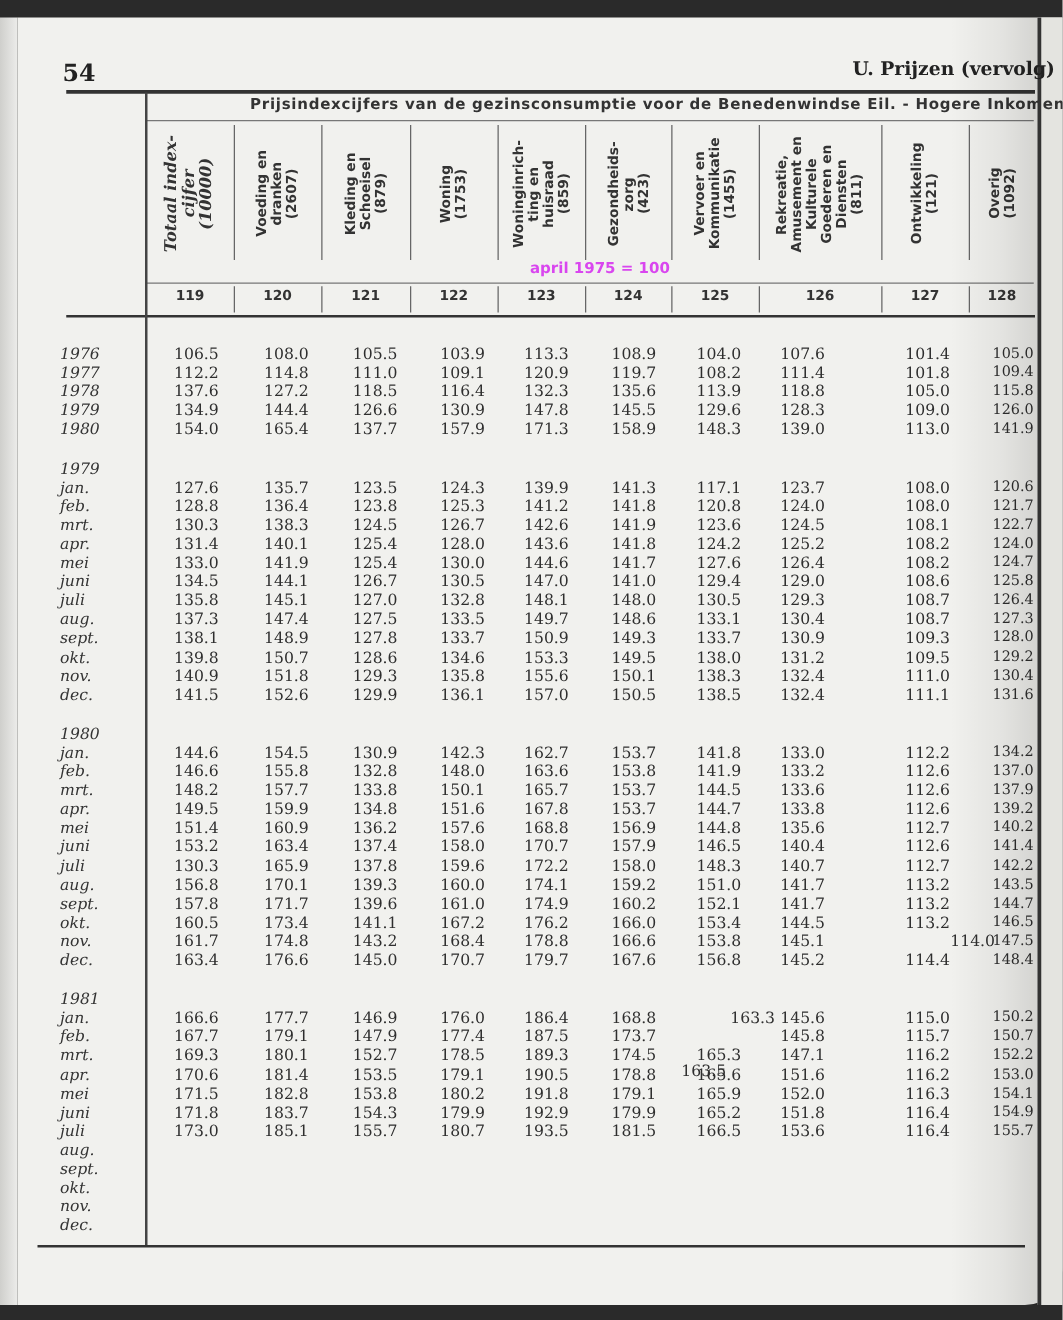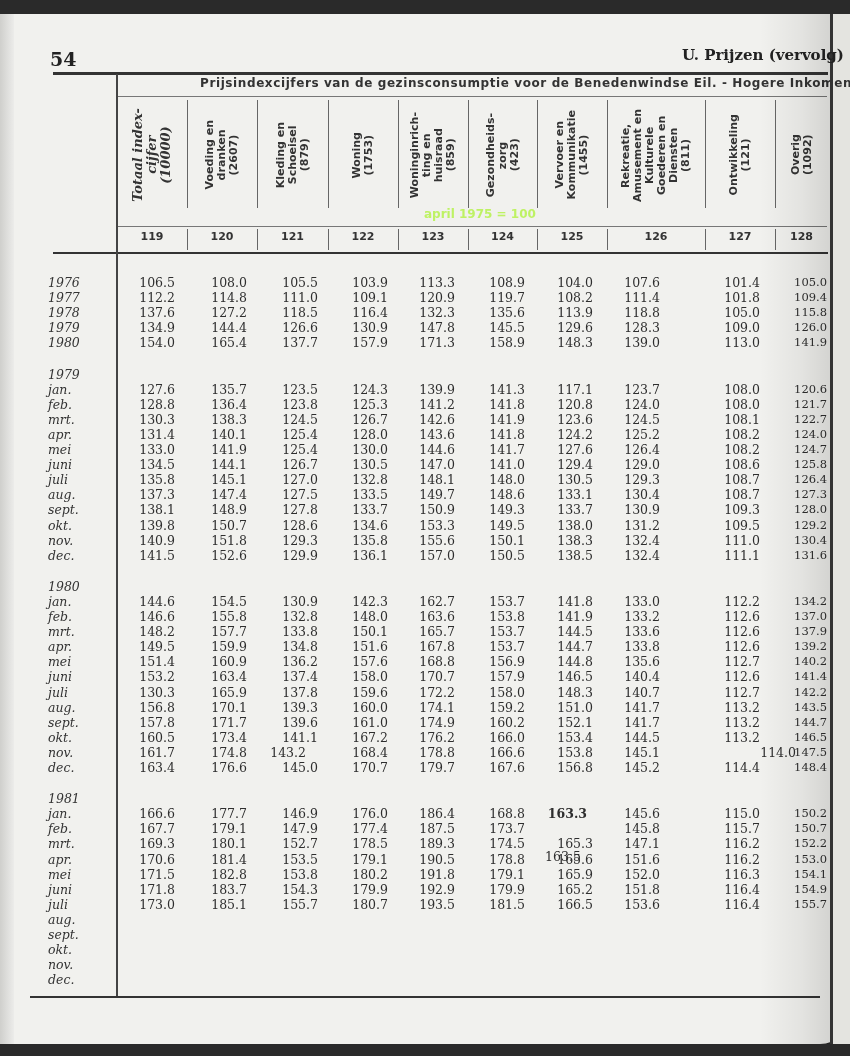--- a/index.html
+++ b/index.html
@@ -9,21 +9,21 @@
   .gutter { position:absolute; left:760px; top:14px; width:70px; height:1030px; background:linear-gradient(90deg, rgba(0,0,0,0) 0%, rgba(0,0,0,0.06) 60%, rgba(0,0,0,0.12) 100%); pointer-events:none; }
   .next-page { position:absolute; left:830px; top:14px; width:20px; height:1030px; background:#e4e4e0; border-left:3px solid #333; }
   .page-number { position:absolute; left:50px; top:48px; font-size:19px; font-weight:bold; color:#222; font-family:"DejaVu Serif", serif; }
   .section-title { position:absolute; left:682px; top:46px; font-size:15px; font-weight:bold; color:#222; font-family:"DejaVu Serif", serif; white-space:nowrap; }
   .hrule { position:absolute; background:#333; }
   .vrule { position:absolute; background:#444; }
   .table-title { position:absolute; left:200px; top:76px; width:600px; font-family:"DejaVu Sans", sans-serif; font-size:12px; font-weight:bold; color:#333; letter-spacing:0.6px; white-space:nowrap; }
   .colhead { position:absolute; top:100px; height:110px; display:flex; align-items:center; justify-content:center; }
   .colhead-inner { writing-mode:vertical-rl; transform:rotate(180deg); text-align:center; font-family:"DejaVu Sans", sans-serif; font-size:11px; font-weight:bold; color:#333; line-height:12px; white-space:pre; }
   .colhead-inner.italic { font-family:"DejaVu Serif", serif; font-style:italic; font-size:13px; line-height:14px; }
-  .base { position:absolute; left:424px; top:207px; font-family:"DejaVu Sans", sans-serif; font-size:12px; font-weight:bold; color:#bef264; white-space:nowrap; }
+  .base { position:absolute; left:424px; top:207px; font-family:"DejaVu Sans", sans-serif; font-size:12px; font-weight:bold; color:#d946ef; white-space:nowrap; }
   .colnum { position:absolute; top:230px; font-family:"DejaVu Sans", sans-serif; font-size:11px; font-weight:bold; color:#333; text-align:center; }
   .rowlabel { position:absolute; left:48px; font-family:"DejaVu Serif", serif; font-style:italic; font-size:12.5px; color:#333; line-height:15px; }
   .cell { position:absolute; font-family:"DejaVu Serif", serif; font-size:12.5px; color:#2e2e2e; text-align:right; width:60px; line-height:15px; }
 </style>
 </head>
 <body>
 
 <div class="page-edge"></div>
 <div class="page"></div>
 <div class="next-page"></div>
@@ -481,21 +481,21 @@
       <div class="cell" style="top: 729.8px; left: 465px;">166.0</div>
       <div class="cell" style="top: 729.8px; left: 533px;">153.4</div>
       <div class="cell" style="top: 729.8px; left: 600px;">144.5</div>
       <div class="cell" style="top: 729.8px; left: 700px;">113.2</div>
       <div class="cell" style="top: 729.8px; left: 767px; font-size: 11.5px;">146.5</div>
     </div>
     <div>
       <div class="rowlabel" style="top: 744.9px;">nov.</div>
       <div class="cell" style="top: 744.9px; left: 115px;">161.7</div>
       <div class="cell" style="top: 744.9px; left: 187px;">174.8</div>
-      <div class="cell" style="top: 744.9px; left: 246px;">143.2</div>
+      <div class="cell" style="top: 744.9px; left: 258px;">143.2</div>
       <div class="cell" style="top: 744.9px; left: 328px;">168.4</div>
       <div class="cell" style="top: 744.9px; left: 395px;">178.8</div>
       <div class="cell" style="top: 744.9px; left: 465px;">166.6</div>
       <div class="cell" style="top: 744.9px; left: 533px;">153.8</div>
       <div class="cell" style="top: 744.9px; left: 600px;">145.1</div>
       <div class="cell" style="top: 744.9px; left: 736px;">114.0</div>
       <div class="cell" style="top: 744.9px; left: 767px; font-size: 11.5px;">147.5</div>
     </div>
     <div>
       <div class="rowlabel" style="top: 760px;">dec.</div>
@@ -512,21 +512,21 @@
     </div>
     <div class="rowlabel" style="top: 791.1px;">1981</div>
     <div>
       <div class="rowlabel" style="top: 806.2px;">jan.</div>
       <div class="cell" style="top: 806.2px; left: 115px;">166.6</div>
       <div class="cell" style="top: 806.2px; left: 187px;">177.7</div>
       <div class="cell" style="top: 806.2px; left: 258px;">146.9</div>
       <div class="cell" style="top: 806.2px; left: 328px;">176.0</div>
       <div class="cell" style="top: 806.2px; left: 395px;">186.4</div>
       <div class="cell" style="top: 806.2px; left: 465px;">168.8</div>
-      <div class="cell" style="top: 806.2px; left: 527px; font-weight: bold;">163.3</div>
+      <div class="cell" style="top: 806.2px; left: 560px;">163.3</div>
       <div class="cell" style="top: 806.2px; left: 600px;">145.6</div>
       <div class="cell" style="top: 806.2px; left: 700px;">115.0</div>
       <div class="cell" style="top: 806.2px; left: 767px; font-size: 11.5px;">150.2</div>
     </div>
     <div>
       <div class="rowlabel" style="top: 821.3px;">feb.</div>
       <div class="cell" style="top: 821.3px; left: 115px;">167.7</div>
       <div class="cell" style="top: 821.3px; left: 187px;">179.1</div>
       <div class="cell" style="top: 821.3px; left: 258px;">147.9</div>
       <div class="cell" style="top: 821.3px; left: 328px;">177.4</div>

